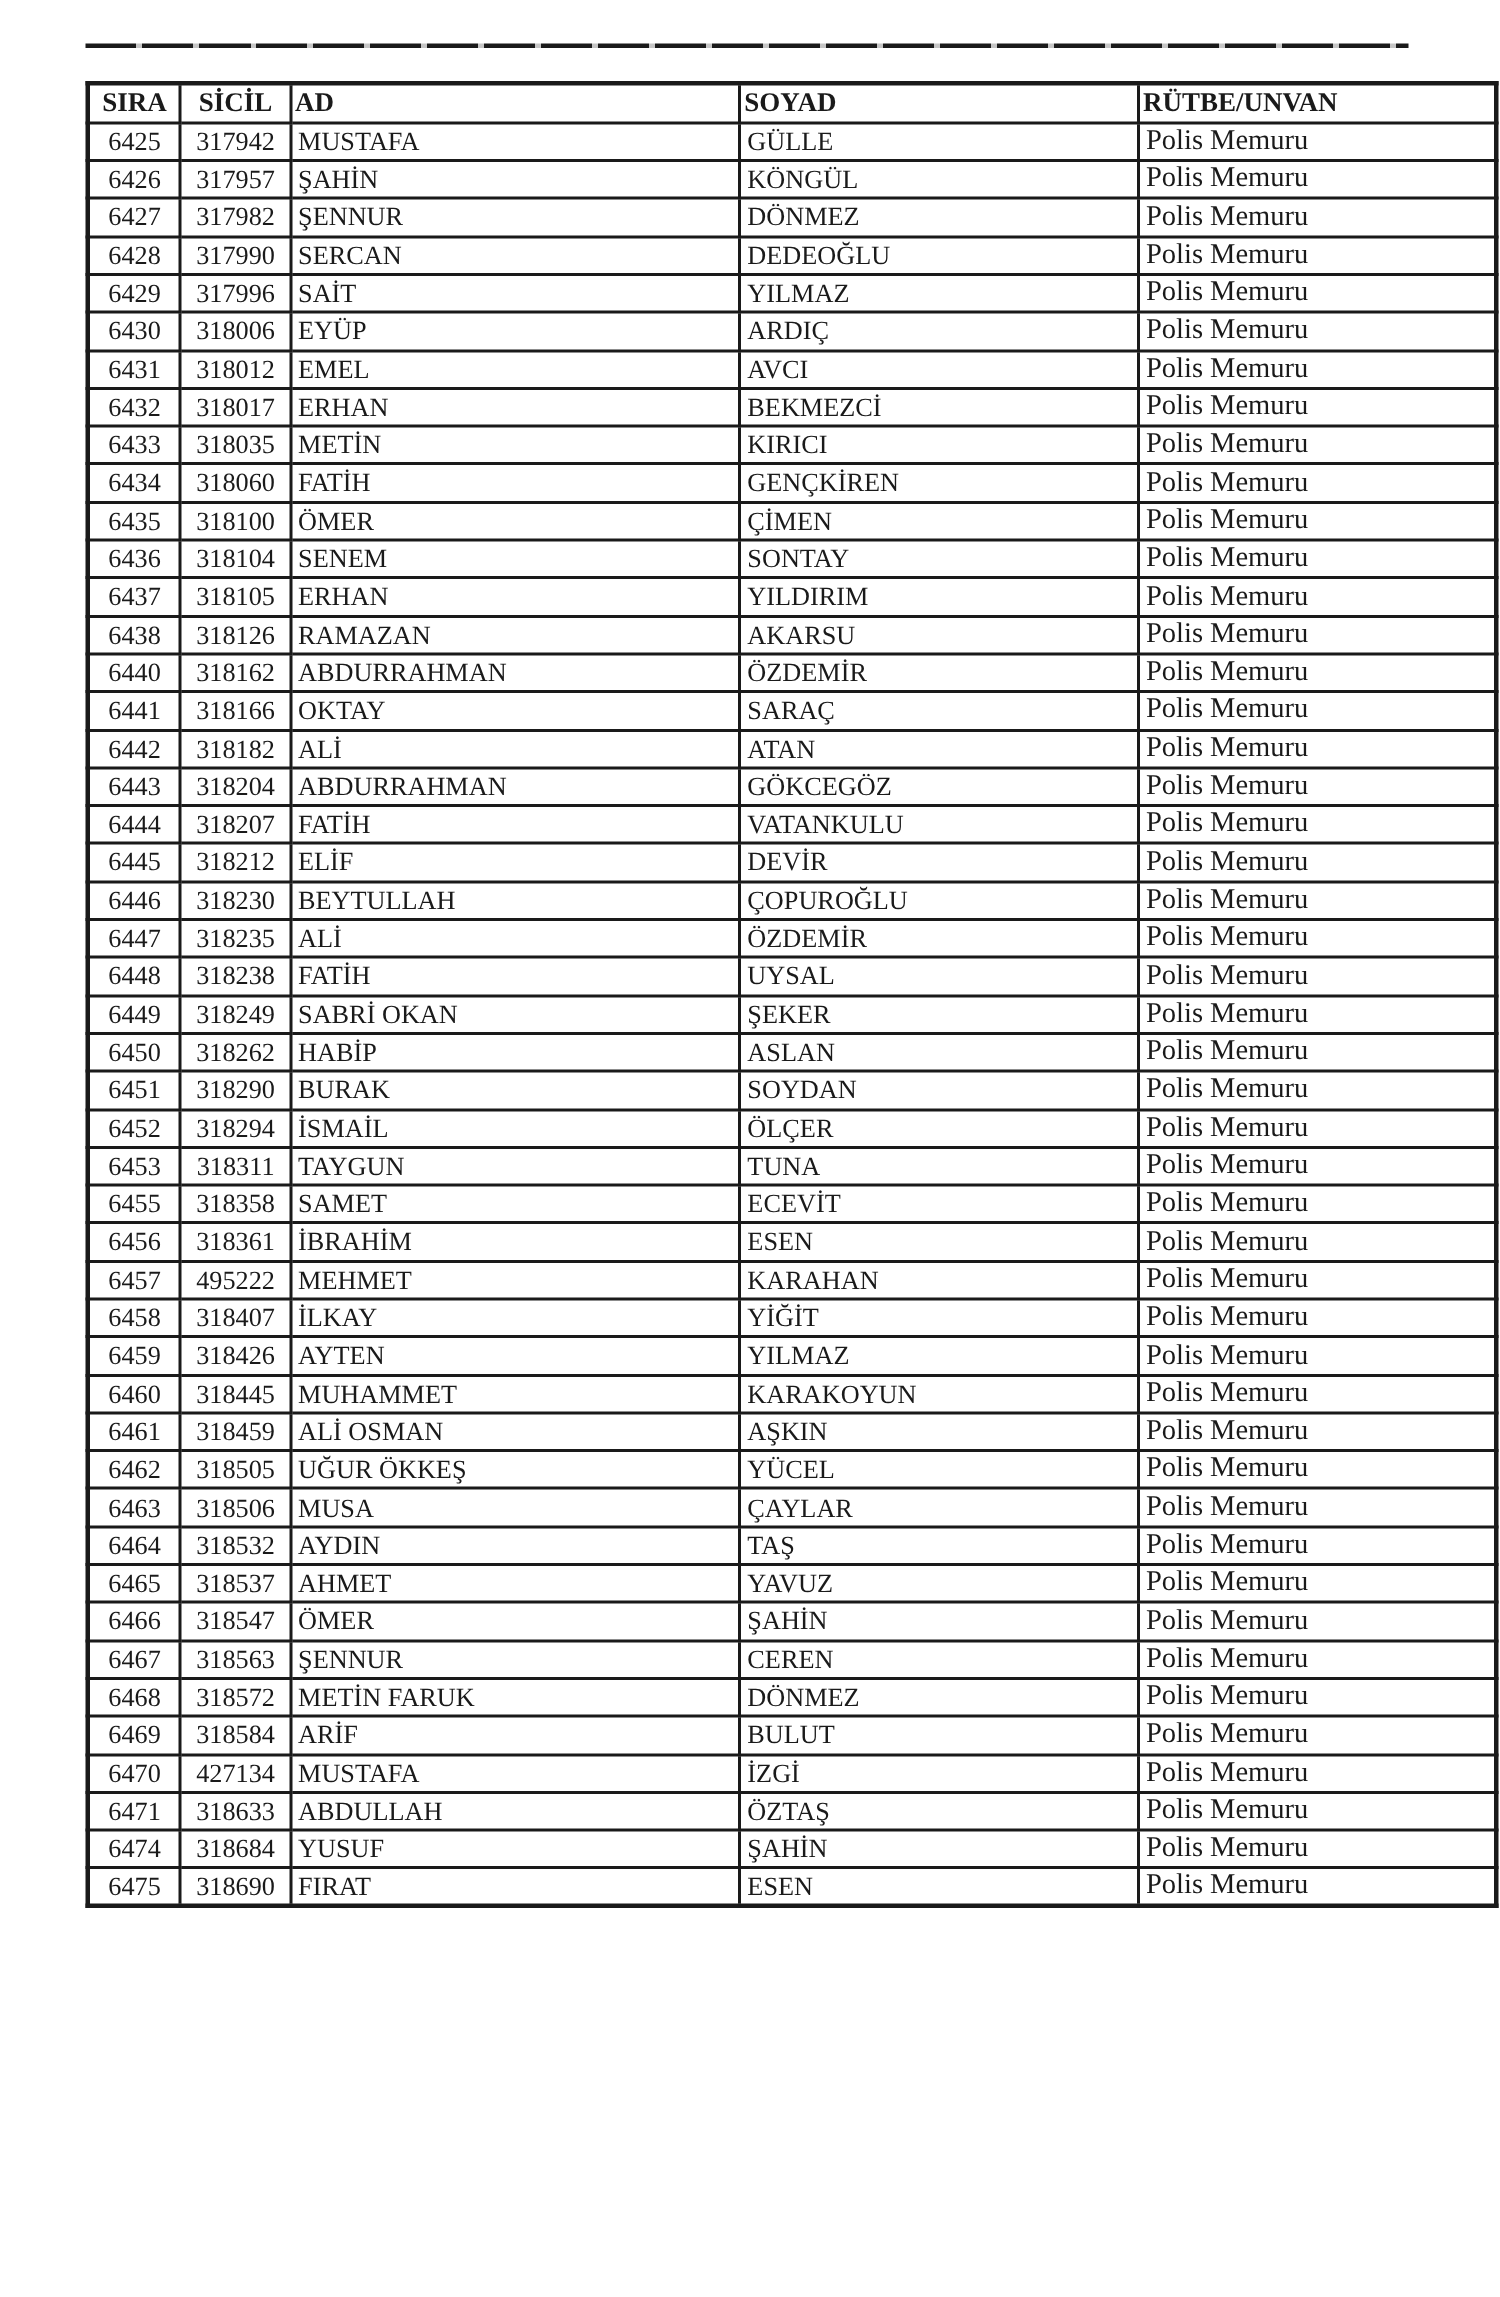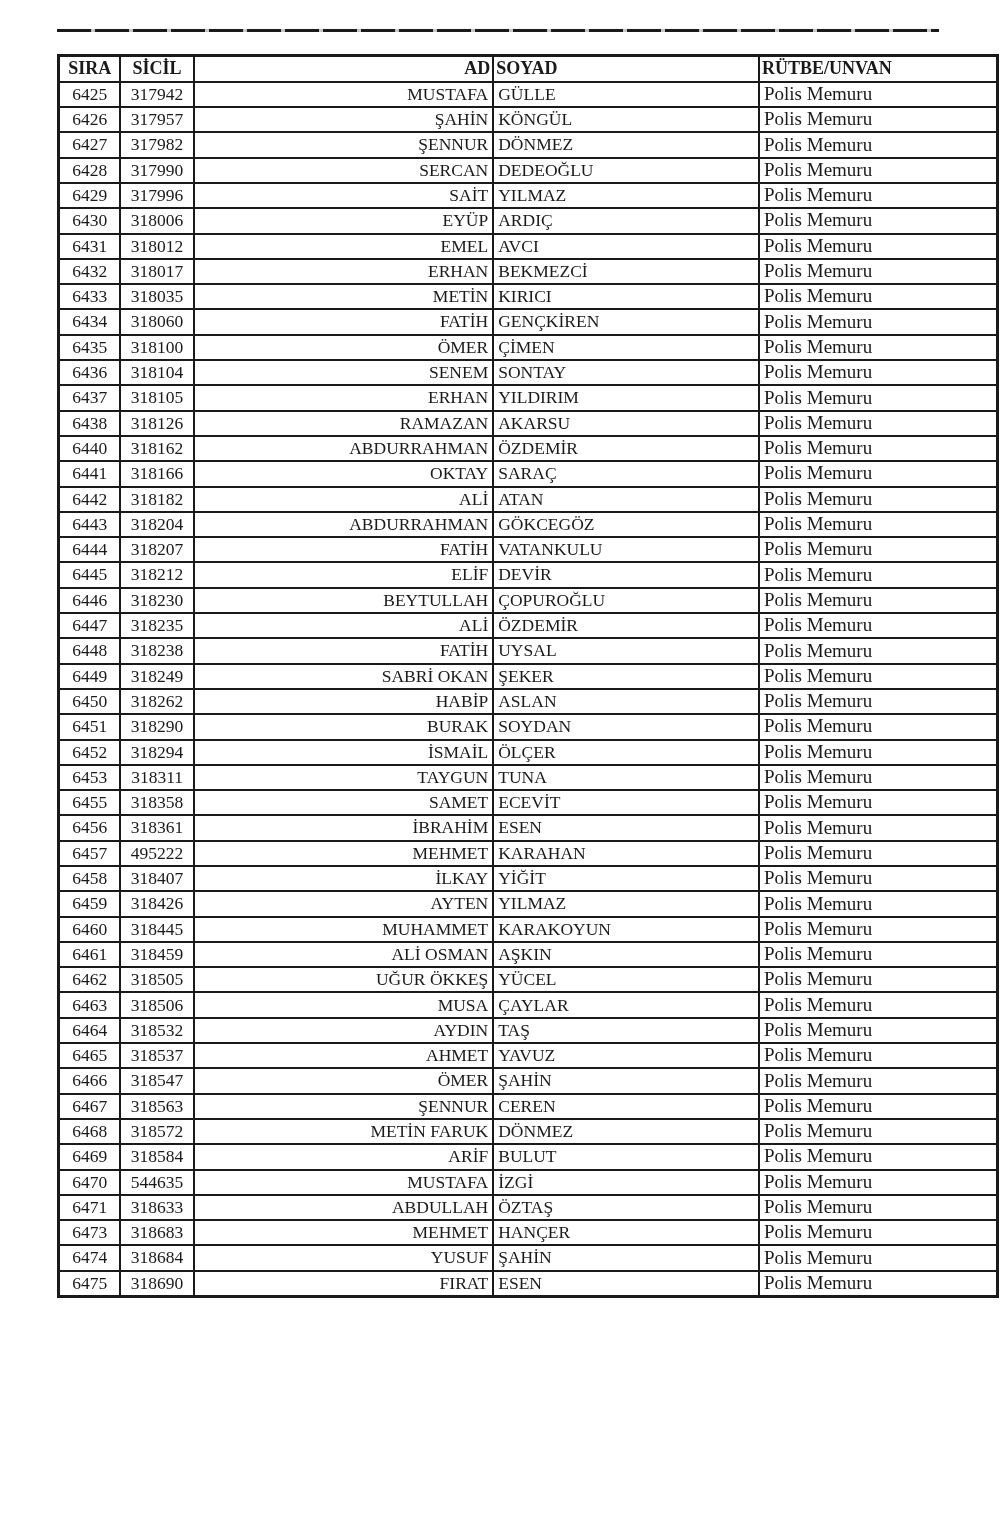--- a/index.html
+++ b/index.html
@@ -57,21 +57,21 @@
     font-size: 18px;
     text-align: center;
     padding: 2px 2px;
   }
   tbody td {
     font-size: 17.5px;
     font-weight: normal;
   }
   .c0 { width: 6.6%;  text-align: center; }
   .c1 { width: 7.8%;  text-align: center; }
-  .c2 { width: 31.9%; text-align: right; }
+  .c2 { width: 31.9%; text-align: left; }
   .c3 { width: 28.3%; text-align: left; }
   .c4 { width: 25.4%; text-align: left; }
   tbody td.c4 { font-size: 19px; }
 </style>
 </head>
 <body>
 
 <div class="page">
   <div class="top-remnant-line"></div>
   <table class="personnel">
@@ -381,37 +381,30 @@
         </tr>
         <tr>
           <td class="c0">6469</td>
           <td class="c1">318584</td>
           <td class="c2">ARİF</td>
           <td class="c3">BULUT</td>
           <td class="c4">Polis Memuru</td>
         </tr>
         <tr>
           <td class="c0">6470</td>
-          <td class="c1">544635</td>
+          <td class="c1">427134</td>
           <td class="c2">MUSTAFA</td>
           <td class="c3">İZGİ</td>
           <td class="c4">Polis Memuru</td>
         </tr>
         <tr>
           <td class="c0">6471</td>
           <td class="c1">318633</td>
           <td class="c2">ABDULLAH</td>
           <td class="c3">ÖZTAŞ</td>
-          <td class="c4">Polis Memuru</td>
-        </tr>
-        <tr>
-          <td class="c0">6473</td>
-          <td class="c1">318683</td>
-          <td class="c2">MEHMET</td>
-          <td class="c3">HANÇER</td>
           <td class="c4">Polis Memuru</td>
         </tr>
         <tr>
           <td class="c0">6474</td>
           <td class="c1">318684</td>
           <td class="c2">YUSUF</td>
           <td class="c3">ŞAHİN</td>
           <td class="c4">Polis Memuru</td>
         </tr>
         <tr>

